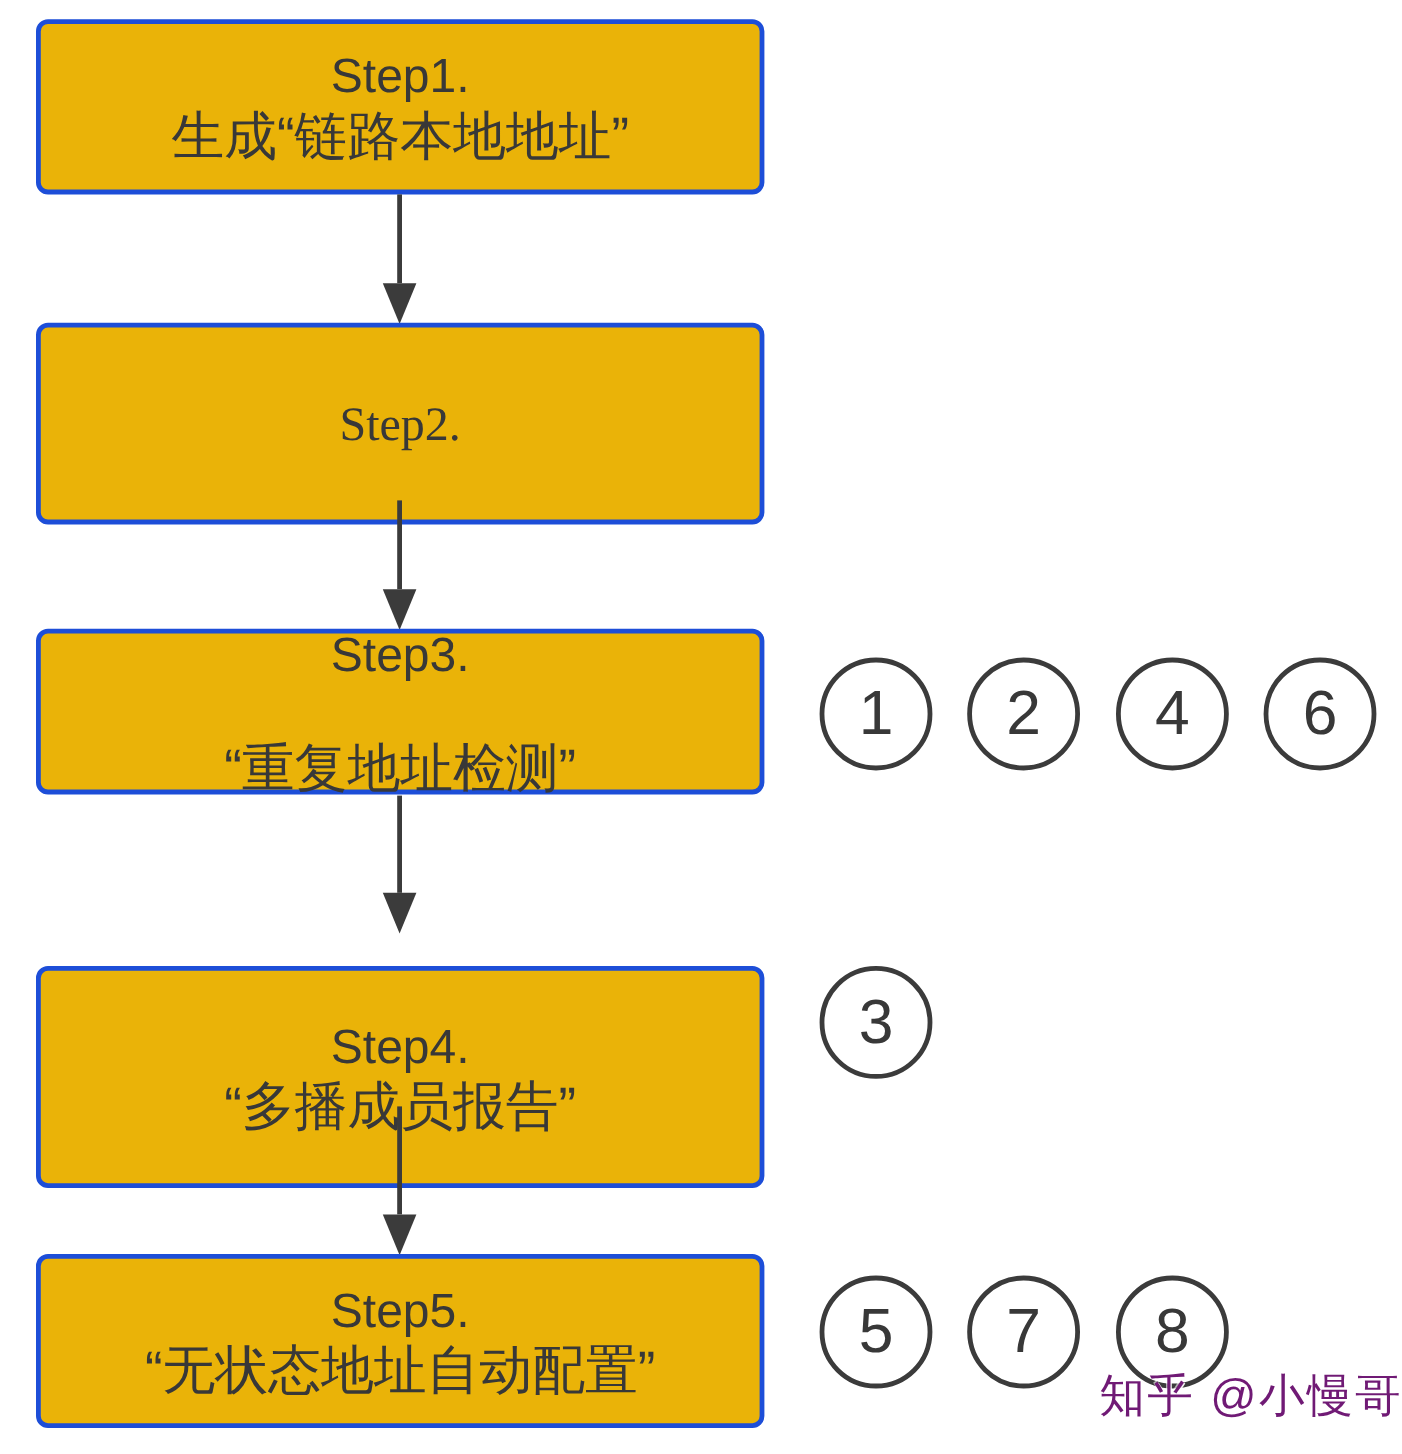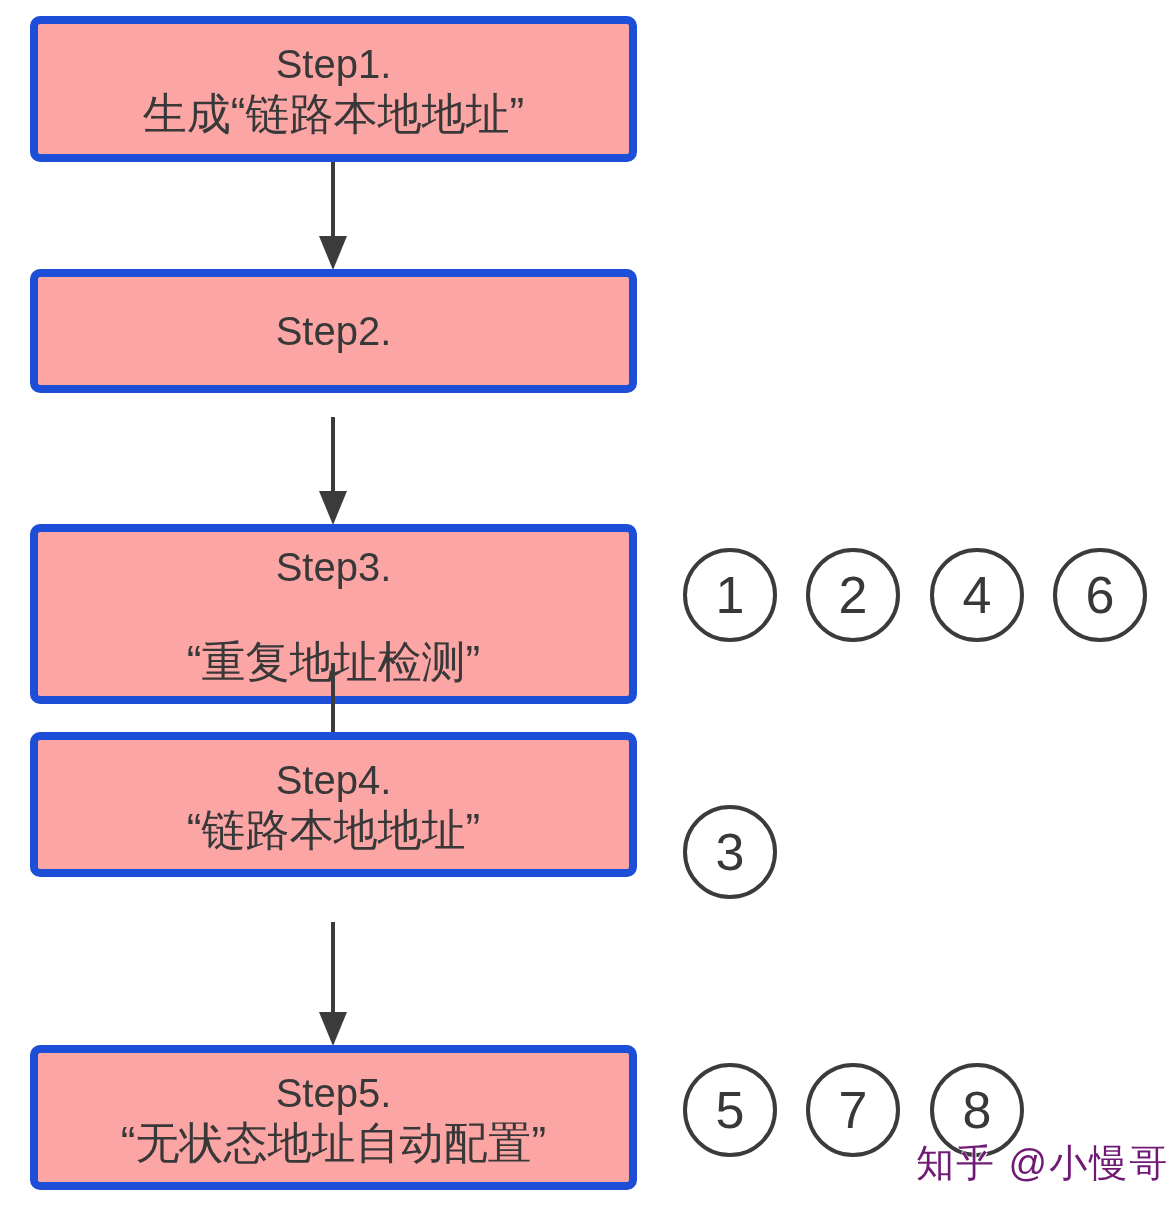--- a/index.html
+++ b/index.html
@@ -9,23 +9,23 @@
     height: 1212px;
     background: #ffffff;
     font-family: "Liberation Sans", "DejaVu Sans", sans-serif;
     overflow: hidden;
   }
   .step-box {
     position: absolute;
     left: 30px;
     width: 607px;
     box-sizing: border-box;
-    border: 8px solid #1d4ed8;
+    border: 4px solid #1d4ed8;
     border-radius: 10px;
-    background: #fca5a5;
+    background: #eab308;
     display: flex;
     flex-direction: column;
     align-items: center;
     justify-content: center;
     text-align: center;
     color: #383838;
   }
   .step-title {
     font-size: 40px;
     line-height: 49px;
@@ -83,51 +83,51 @@
 <div class="diagram">
 
   <div class="step-box" style="top:16px;height:146px;">
     <div class="step-title">Step1.</div>
     <div class="step-subtitle">生成“链路本地地址”</div>
   </div>
 
   <div class="arrow-line" style="top:162px;height:74px;"></div>
   <div class="arrow-head" style="top:236px;"></div>
 
-  <div class="step-box" style="top:269px;height:124px;">
+  <div class="step-box" style="top:269px;height:168px;font-family:Liberation Serif, serif;">
     <div class="step-title">Step2.</div>
   </div>
 
   <div class="arrow-line" style="top:417px;height:74px;"></div>
   <div class="arrow-head" style="top:491px;"></div>
 
-  <div class="step-box" style="top:524px;height:180px;gap:45px;">
+  <div class="step-box" style="top:524px;height:138px;gap:45px;">
     <div class="step-title">Step3.</div>
     <div class="step-subtitle">“重复地址检测”</div>
   </div>
 
   <div class="badge" style="left:683px;top:548px;">
     <span>1</span>
   </div>
   <div class="badge" style="left:806px;top:548px;">
     <span>2</span>
   </div>
   <div class="badge" style="left:930px;top:548px;">
     <span>4</span>
   </div>
   <div class="badge" style="left:1053px;top:548px;">
     <span>6</span>
   </div>
 
   <div class="arrow-line" style="top:663px;height:81px;"></div>
   <div class="arrow-head" style="top:744px;"></div>
 
-  <div class="step-box" style="top:732px;height:145px;text-align:right;">
+  <div class="step-box" style="top:805px;height:185px;text-align:right;">
     <div class="step-title">Step4.</div>
-    <div class="step-subtitle">“链路本地地址”</div>
+    <div class="step-subtitle">“多播成员报告”</div>
   </div>
 
   <div class="badge" style="left:683px;top:805px;">
     <span>3</span>
   </div>
 
   <div class="arrow-line" style="top:922px;height:90px;"></div>
   <div class="arrow-head" style="top:1012px;"></div>
 
   <div class="step-box" style="top:1045px;height:145px;">

